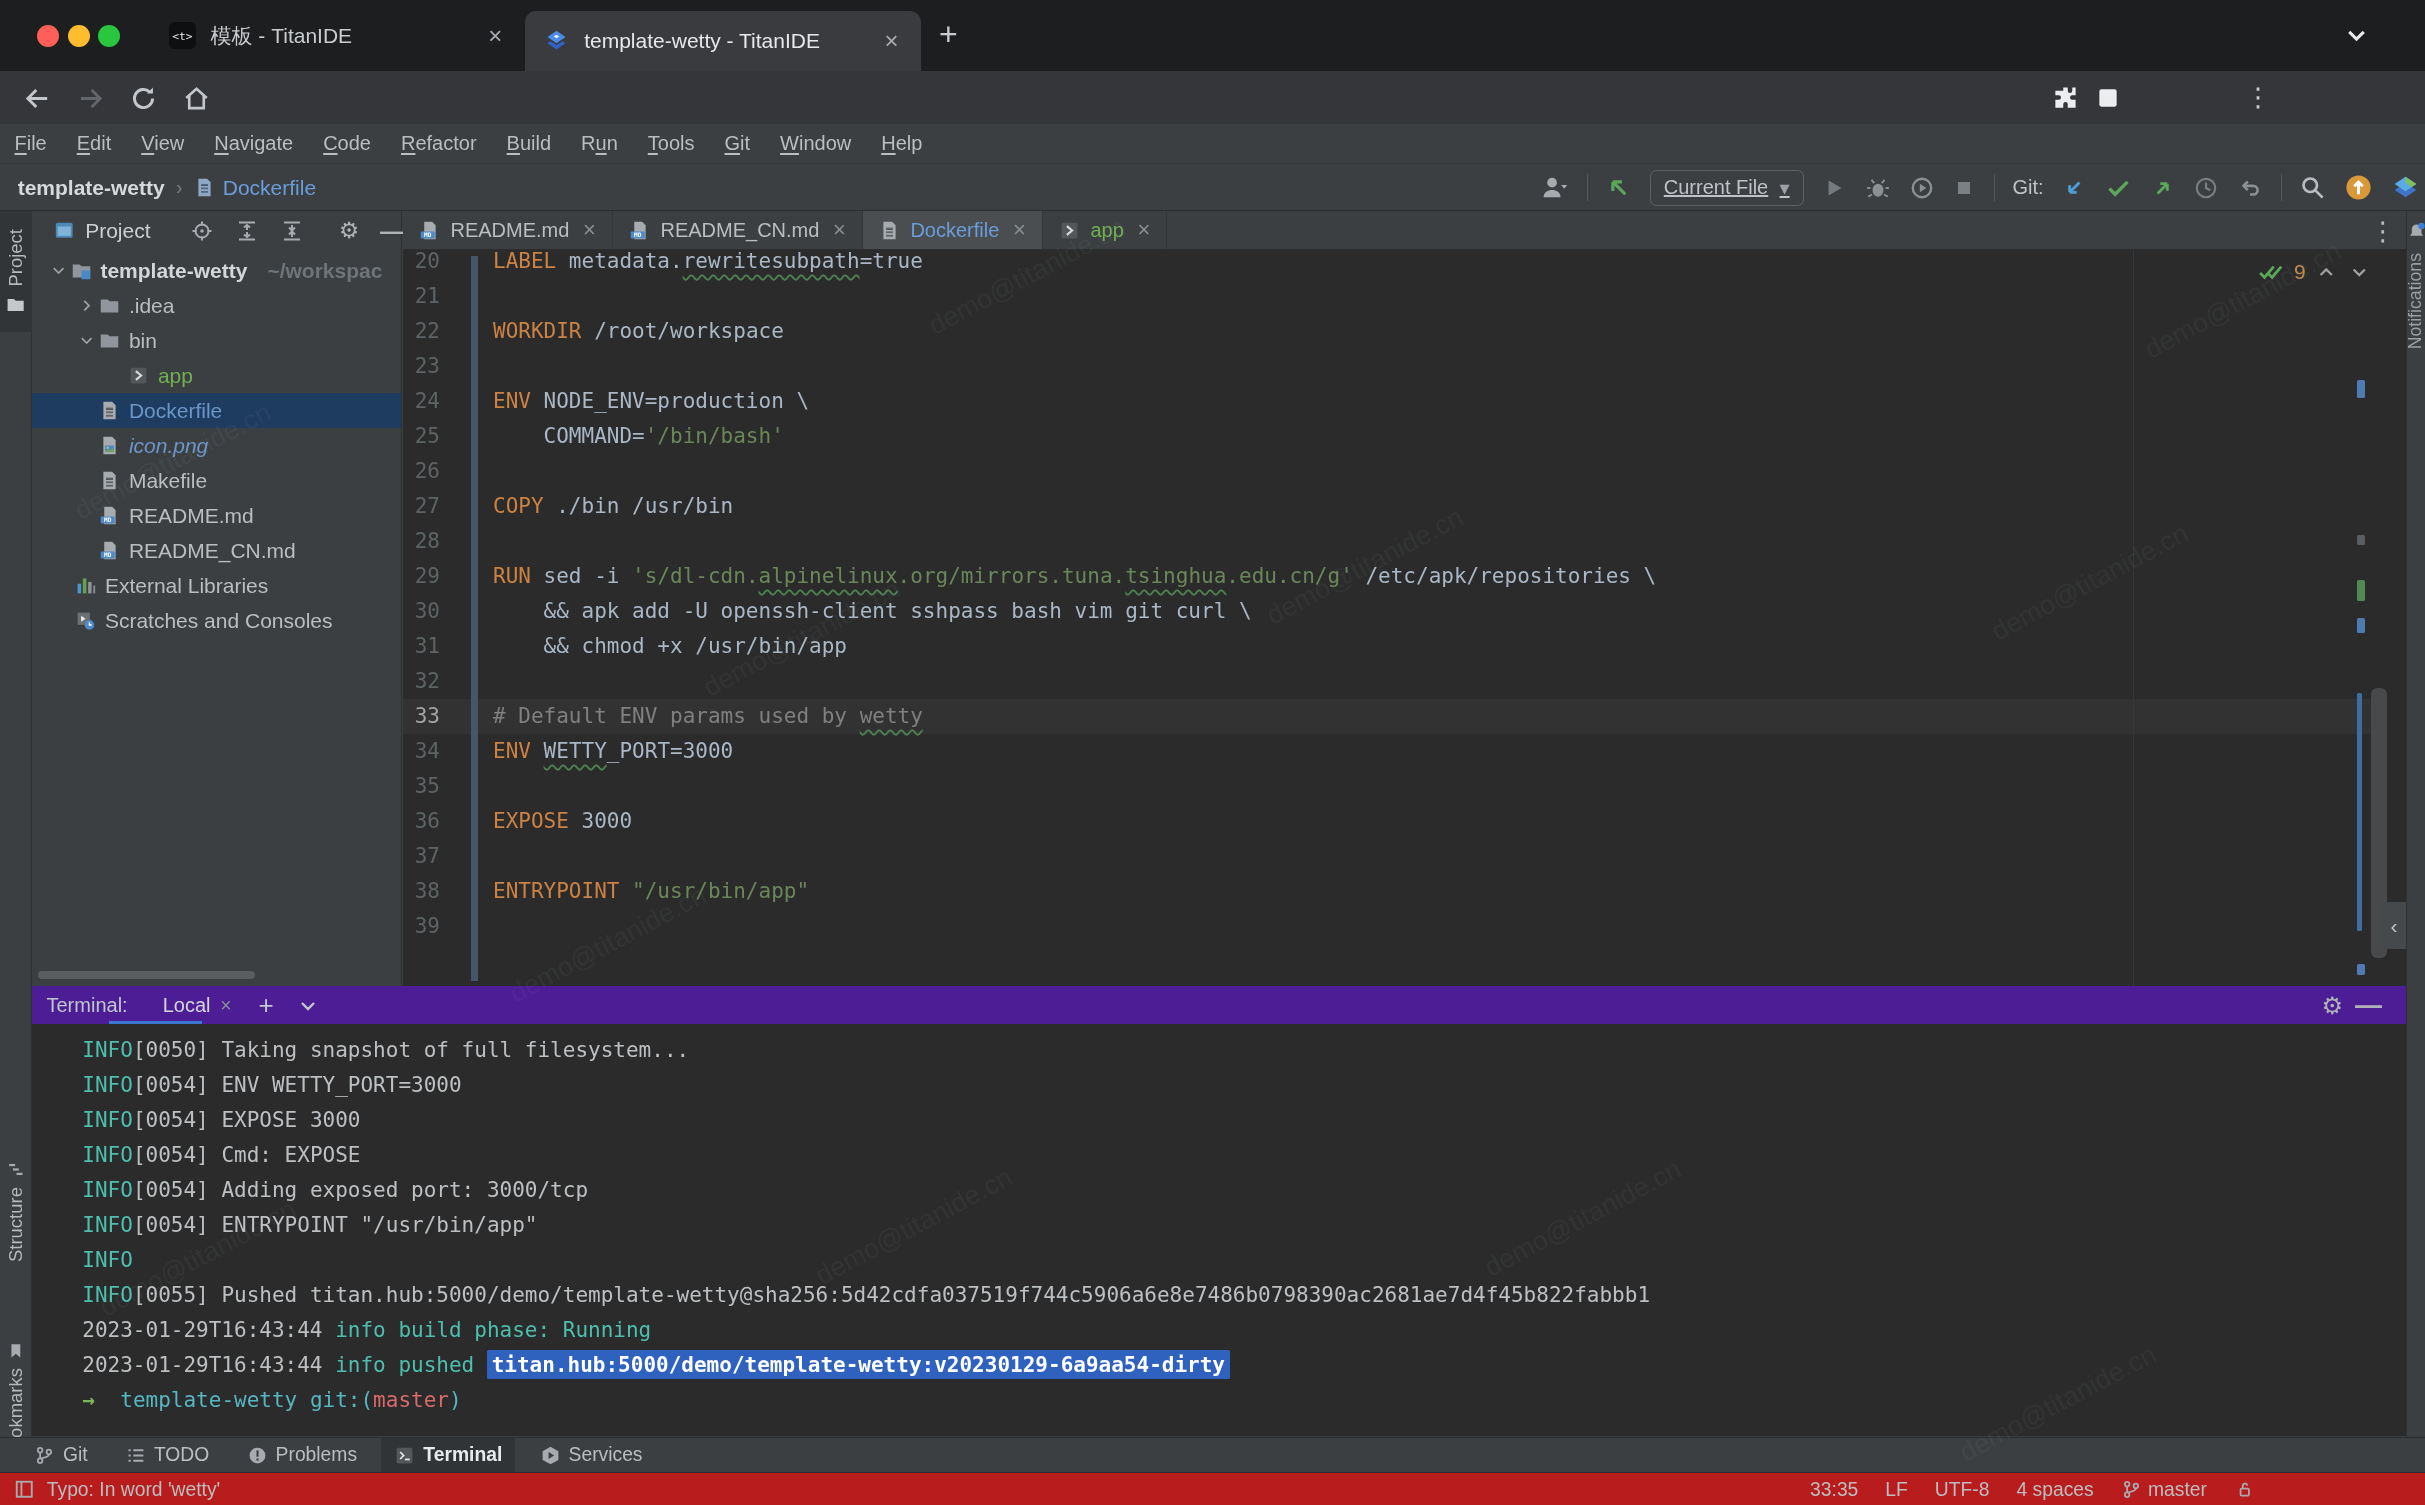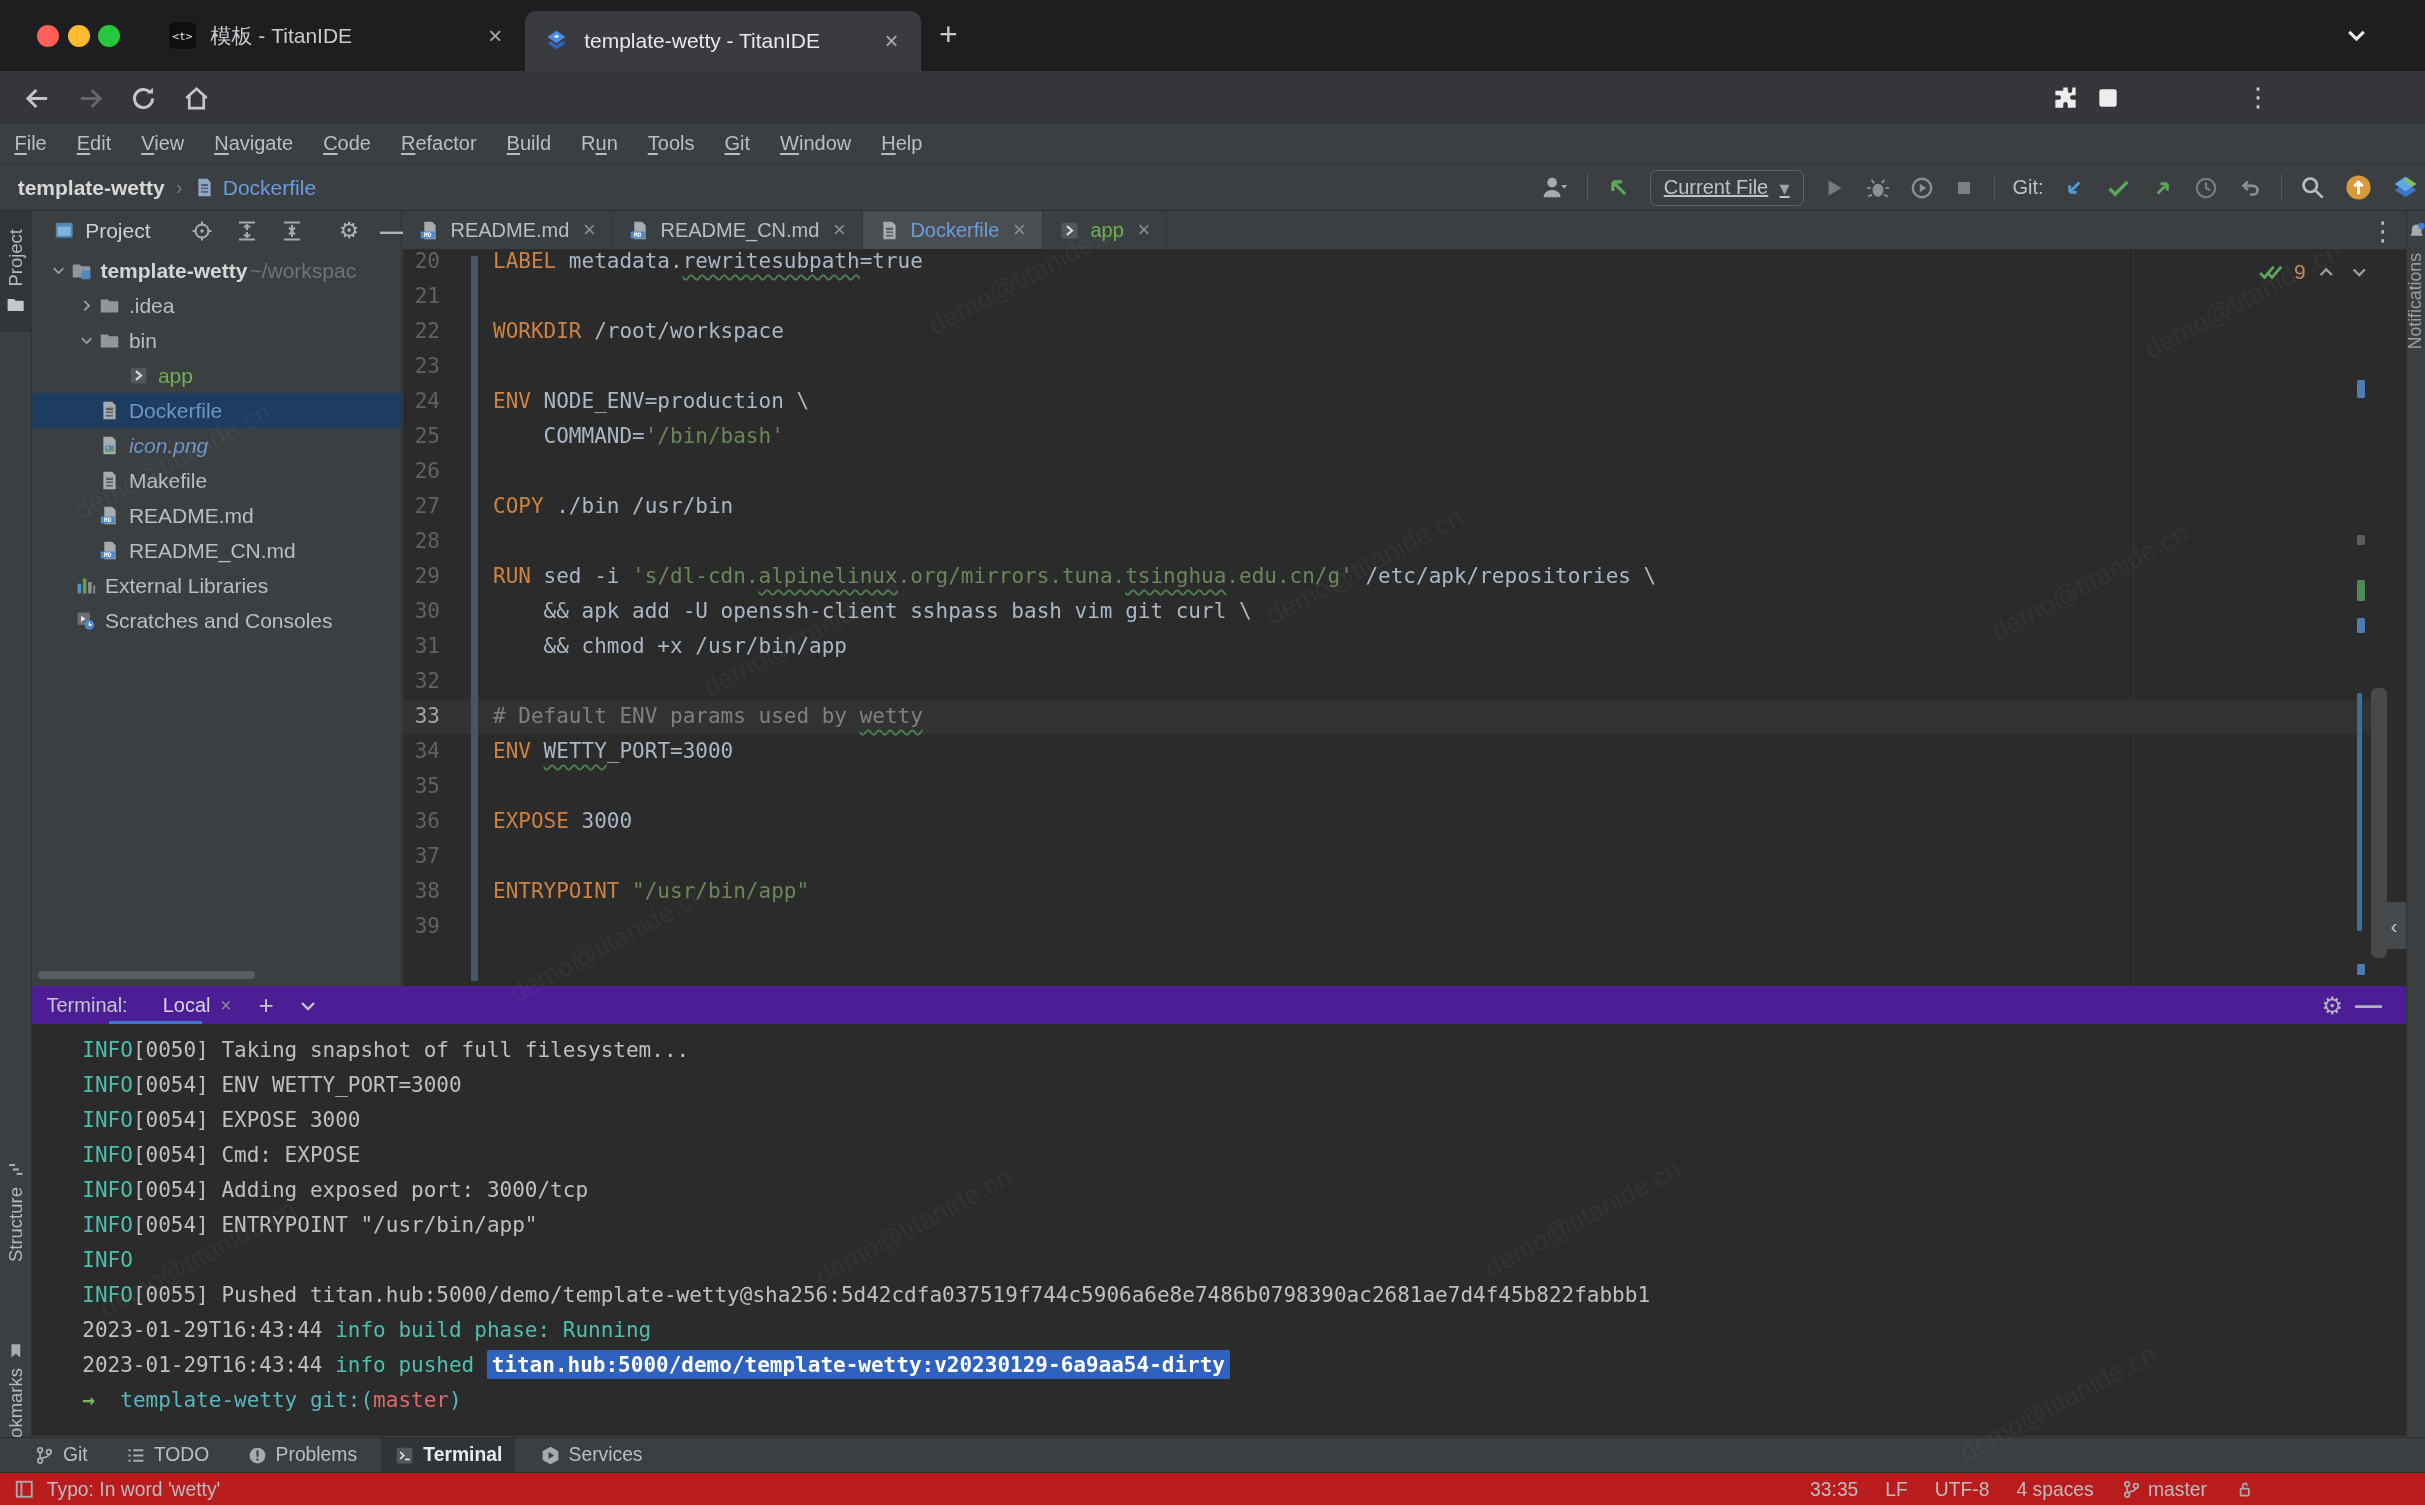--- a/index.html
+++ b/index.html
@@ -52,21 +52,21 @@
   
   #projpanel{left:32px;top:87px;width:370px;height:775px;background:#3C3F41;border-right:0.8px solid #2E3032;box-sizing:border-box;}
   #projhead{position:absolute;left:0;top:0;width:100%;height:39px;display:flex;align-items:center;}
   #projtitle{color:#CDD0D2;font-size:21px;margin-left:9.7px;}
   #projhead .hic{margin-left:21px;}
   #tree{position:absolute;left:0;top:42px;width:100%;}
   .trow{height:35px;display:flex;align-items:center;font-size:21px;color:#BBBEC1;position:relative;white-space:nowrap;}
   .trow.sel{background:#1E3C5F;}
   .trow .chev{width:24px;display:flex;justify-content:center;flex:none;}
   .trow .ticon{margin-right:8.9px;flex:none;}
-  .trow .suffix{color:#6F7478;margin-left:2px;overflow:hidden;}
+  .trow .suffix{color:#6F7478;margin-left:20px;overflow:hidden;font-weight:bold;}
   .tc-green{color:#6FAF52;} .tc-blue{color:#6A96C8;} .tc-bold{font-weight:bold;color:#D4D6D8;}
   #projhscroll{left:6.4px;top:760px;width:217px;height:8px;border-radius:4px;background:#5A5D5F;}
 
   
   #editor{left:403px;top:87px;width:2004px;height:775px;background:#2B2B2B;}
   #edtabs{position:absolute;left:0;top:0;width:100%;height:39px;background:#3C3F41;border-bottom:0.8px solid #2B2D2F;display:flex;box-sizing:border-box;}
   .etab{display:flex;align-items:center;padding:0 16px;gap:10.5px;font-size:20px;color:#BBBEC1;border-right:0.8px solid #34373A;}
   .etab.active{background:#4A4E51;}
   .etab .ex{color:#8A8F92;font-size:22px;margin-left:3.2px;}
   #edmore{position:absolute;right:11.3px;top:4.8px;color:#B9BDC1;font-size:26px;}

